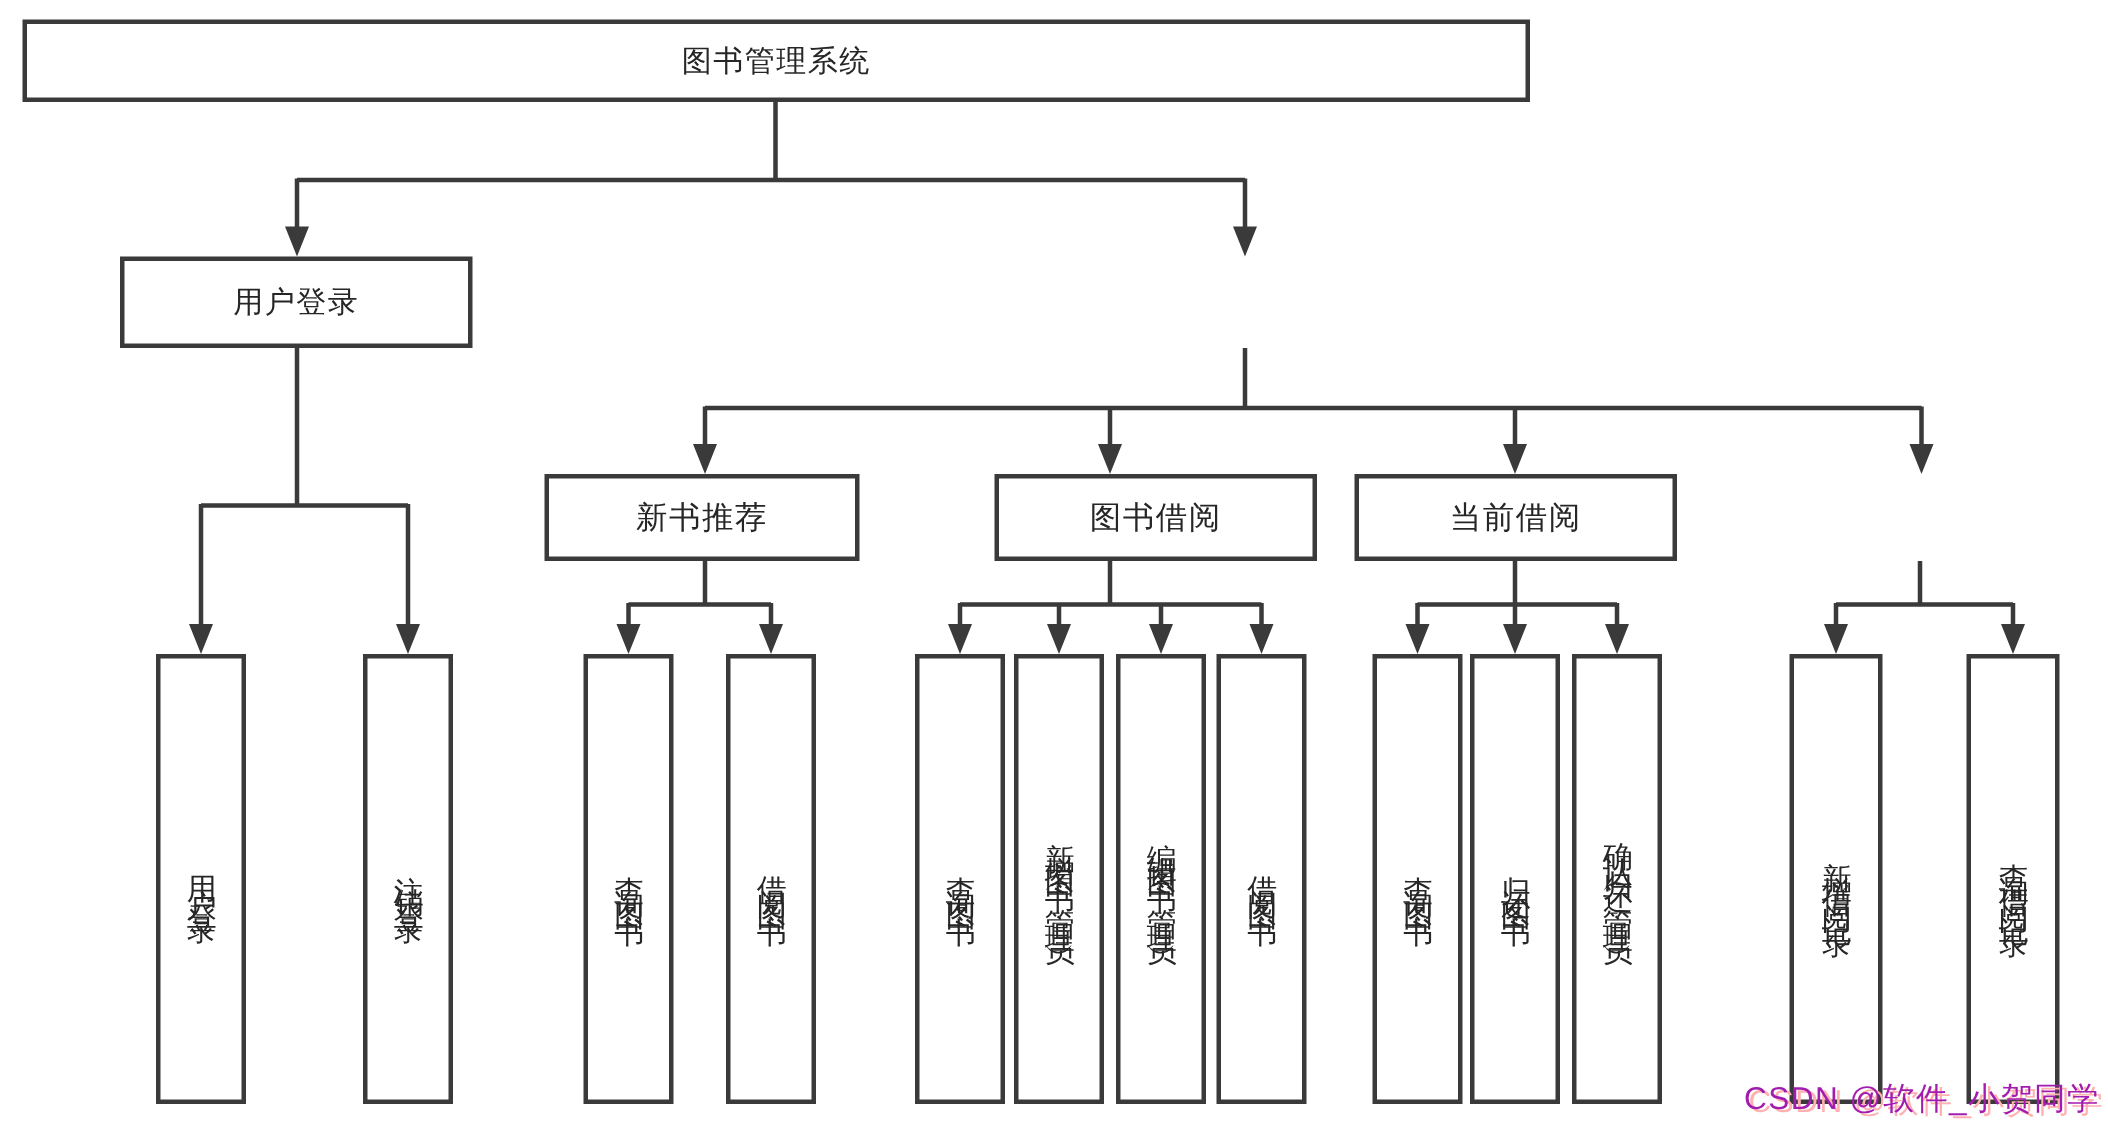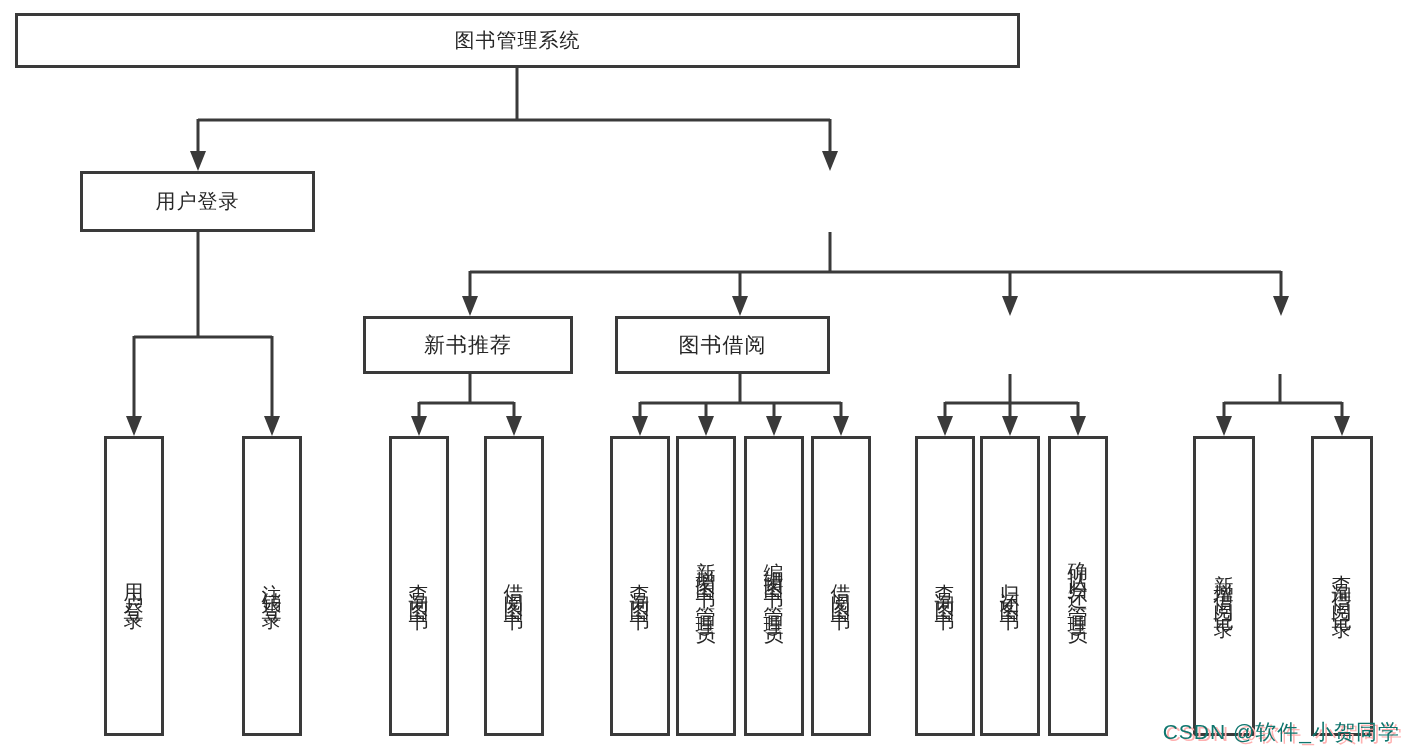--- a/index.html
+++ b/index.html
@@ -23,21 +23,21 @@
   .box.v {
     writing-mode:vertical-rl;
     text-orientation:mixed;
     font-size:20px;
     letter-spacing:9px;
     line-height:1.0;
     padding:6px 0;
   }
   .watermark {
     position:absolute; right:5px; bottom:1px;
-    font-size:21px; color:#0f766e;
+    font-size:21px; color:#a21caf;
     text-shadow:3px 2px 0 #ffb0b0;
     letter-spacing:1px;
     white-space:nowrap;
   }
 </style>
 </head>
 <body>
 
 <div class="canvas">
 
@@ -59,21 +59,22 @@
          M937 416 L953 416 L945 436 Z  M1002 416 L1018 416 L1010 436 Z
          M1070 416 L1086 416 L1078 436 Z  M1216 416 L1232 416 L1224 436 Z
          M1334 416 L1350 416 L1342 436 Z"></path>
   </svg>
 
   <div class="box h" style="left:15px;top:13px;width:1005px;height:55px">图书管理系统</div>
 
   <div class="box h" style="left:80px;top:171px;width:235px;height:61px">用户登录</div>
 
   <div class="box h lvl3" style="left:363px;top:316px;width:210px;height:58px">新书推荐</div>
-  <div class="box h lvl3" style="left:615px;top:316px;width:215px;height:58px">图书借阅</div>
+  <div class="box h lvl3" style="left:663px;top:316px;width:215px;height:58px">图书借阅</div>
+  <div class="box h lvl3" style="left:903px;top:316px;width:215px;height:58px">当前借阅</div>
 
   <div class="box v" style="left:104px;top:436px;width:60px;height:300px">用户登录</div>
   <div class="box v" style="left:242px;top:436px;width:60px;height:300px">注销登录</div>
 
   <div class="box v" style="left:389px;top:436px;width:60px;height:300px">查询图书</div>
   <div class="box v" style="left:484px;top:436px;width:60px;height:300px">借阅图书</div>
 
   <div class="box v" style="left:610px;top:436px;width:60px;height:300px">查询图书</div>
   <div class="box v" style="left:676px;top:436px;width:60px;height:300px">新增图书（管理员）</div>
   <div class="box v" style="left:744px;top:436px;width:60px;height:300px">编辑图书（管理员）</div>

